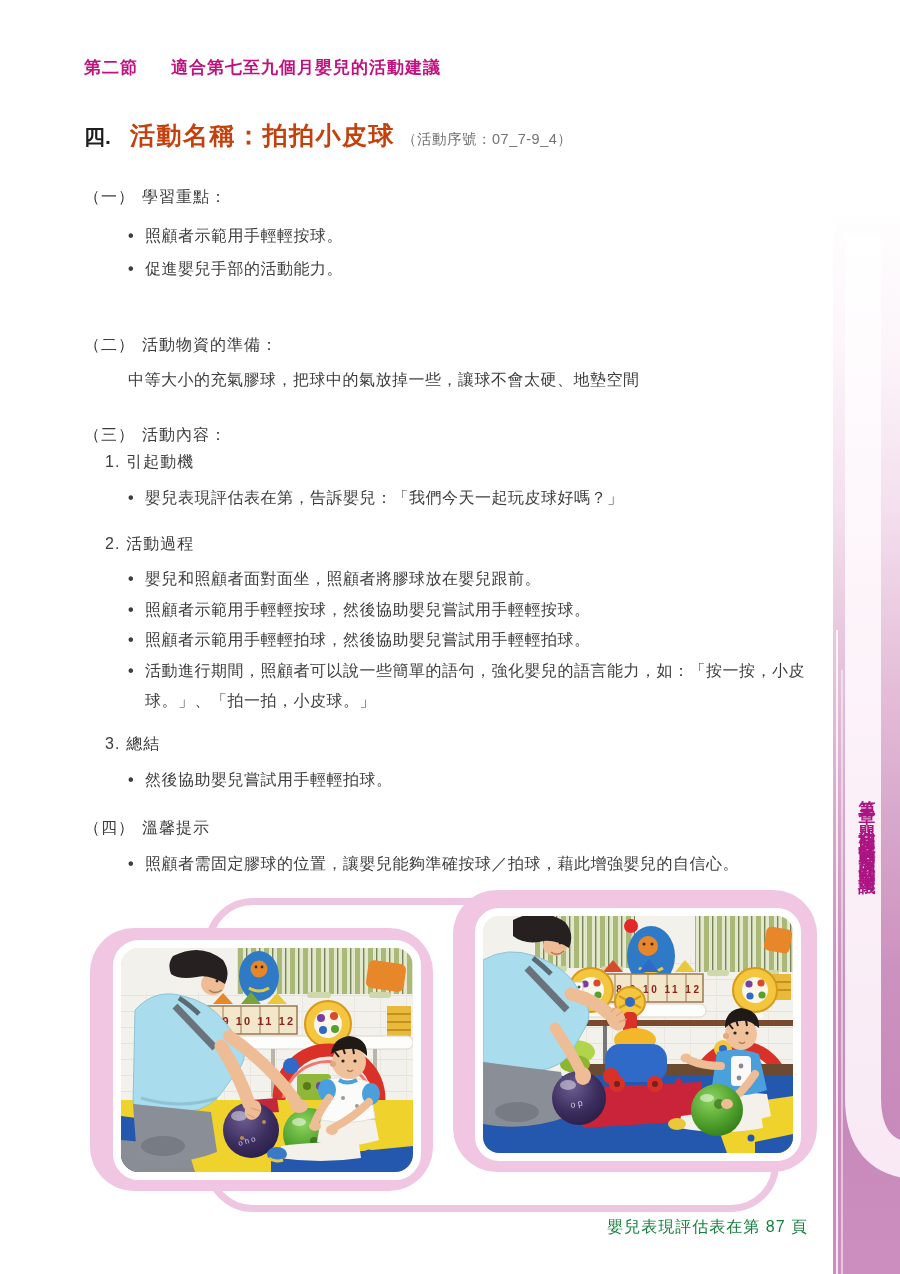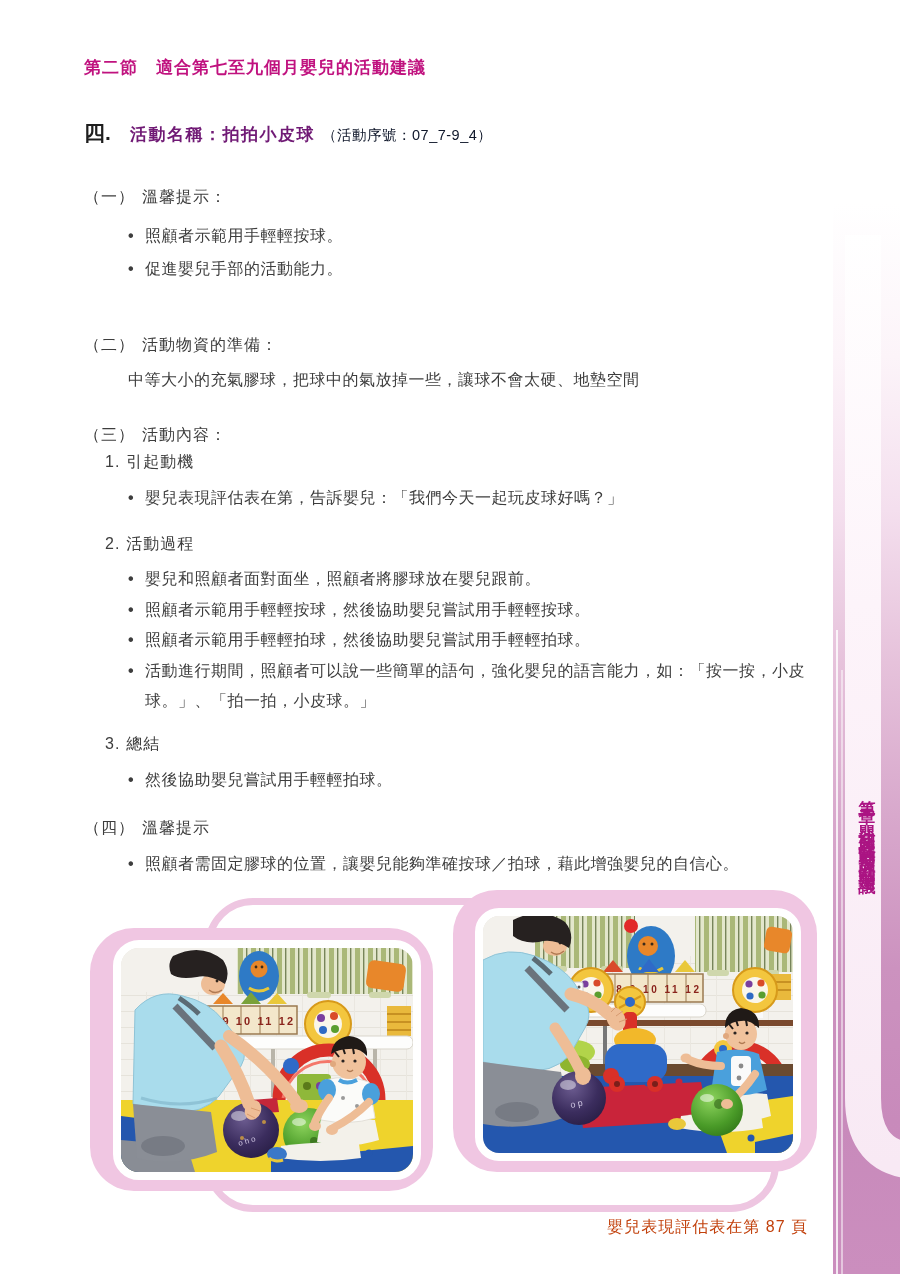--- a/index.html
+++ b/index.html
@@ -1,25 +1,25 @@
 <!DOCTYPE html>
 <html><head>
 <meta charset="utf-8">
 <style>
   html,body{margin:0;padding:0;background:#fff;}
   .page{position:relative;width:900px;height:1274px;background:#fff;overflow:hidden;
         font-family:"Liberation Sans","DejaVu Sans",sans-serif;color:#3d3d3d;}
   
-  .header{position:absolute;left:84px;top:56px;display:flex;gap:18px;
+  .header{position:absolute;left:84px;top:56px;display:flex;gap:33px;
           font-size:17px;font-weight:bold;color:#c0127f;letter-spacing:1px;}
   
   .activity{position:absolute;left:84px;top:119px;display:flex;align-items:baseline;}
   .activity .num{font-size:21px;font-weight:bold;color:#1e1e1e;width:46px;}
-  .activity .name{font-size:17px;font-weight:bold;color:#701a75;letter-spacing:1.5px;}
-  .activity .code{font-size:14.5px;color:#0f172a;margin-left:7px;letter-spacing:.5px;}
+  .activity .name{font-size:25px;font-weight:bold;color:#c2410c;letter-spacing:1.5px;}
+  .activity .code{font-size:14.5px;color:#737373;margin-left:7px;letter-spacing:.5px;}
   
   .sec{position:absolute;left:84px;width:734px;font-size:16px;line-height:22px;}
   .sec-head{display:flex;gap:7px;letter-spacing:1px;}
   .bullets{margin:11px 0 0 44px;padding:0;list-style:none;}
   .bullets li{position:relative;padding-left:17px;line-height:33px;letter-spacing:.5px;}
   .bullets.tight li{line-height:30.5px;}
   .bullets li::before{content:"\2022";position:absolute;left:0;font-weight:bold;}
   .note{margin:13px 0 0 44px;line-height:24px;letter-spacing:.5px;font-family:Liberation Mono, monospace;}
   .step-head{display:flex;gap:6px;margin-left:21px;letter-spacing:1px;}
   
@@ -35,21 +35,21 @@
   
   .sidebar{position:absolute;right:0;top:0;width:67px;height:1274px;
     background:linear-gradient(180deg,#ffffff 0%,#ffffff 16%,#fcf4f9 28%,#f4dfee 40%,
                #e6c2db 52%,#d8a8cc 64%,#cc92bf 76%,#c88abb 88%,#cb8ebe 100%);}
   .sidebar svg{position:absolute;left:0;top:0;}
   .chapter{position:absolute;left:20px;top:786px;width:28px;display:flex;
            flex-direction:column;gap:13px;align-items:center;}
   .chapter span{writing-mode:vertical-rl;text-orientation:upright;
                 font-size:17px;font-weight:bold;color:#ab1483;letter-spacing:4px;}
   
-  .footer-note{position:absolute;top:1217px;right:92px;font-size:16px;color:#c2410c;letter-spacing:1px;}
+  .footer-note{position:absolute;top:1217px;right:92px;font-size:16px;color:#15803d;letter-spacing:1px;}
   .page-num{position:absolute;top:1272px;left:839px;font-size:17px;font-weight:bold;color:#b01082;z-index:5;}
   text{font-family:"Liberation Sans","DejaVu Sans",sans-serif;}
 </style>
 </head>
 <body>
 
 <div class="page">
 
   <div class="header">
     <span>第二節</span>
@@ -58,21 +58,21 @@
 
   <div class="activity">
     <span class="num">四.</span>
     <span class="name">活動名稱：拍拍小皮球</span>
     <span class="code">（活動序號：07_7-9_4）</span>
   </div>
 
   <div class="sec" style="top:186px">
     <div class="sec-head">
       <span>（一）</span>
-      <span>溫馨提示：</span>
+      <span>學習重點：</span>
     </div>
     <ul class="bullets">
       <li>照顧者示範用手輕輕按球。</li>
       <li>促進嬰兒手部的活動能力。</li>
     </ul>
   </div>
 
   <div class="sec" style="top:334px">
     <div class="sec-head">
       <span>（二）</span>

